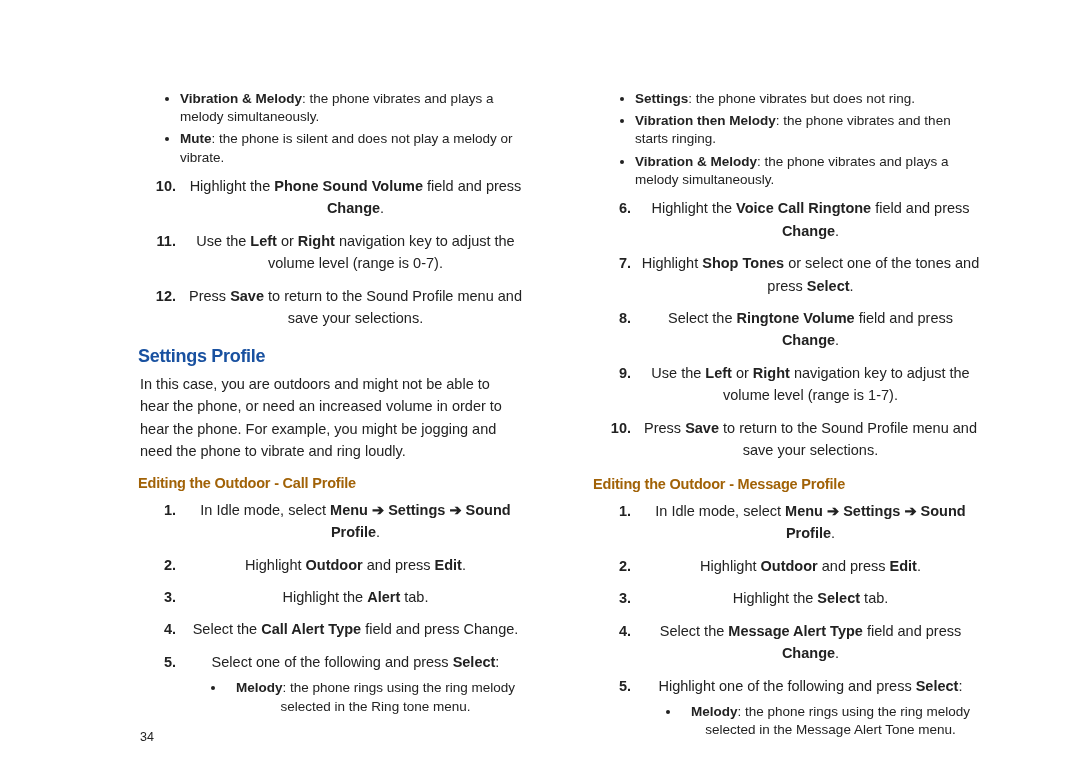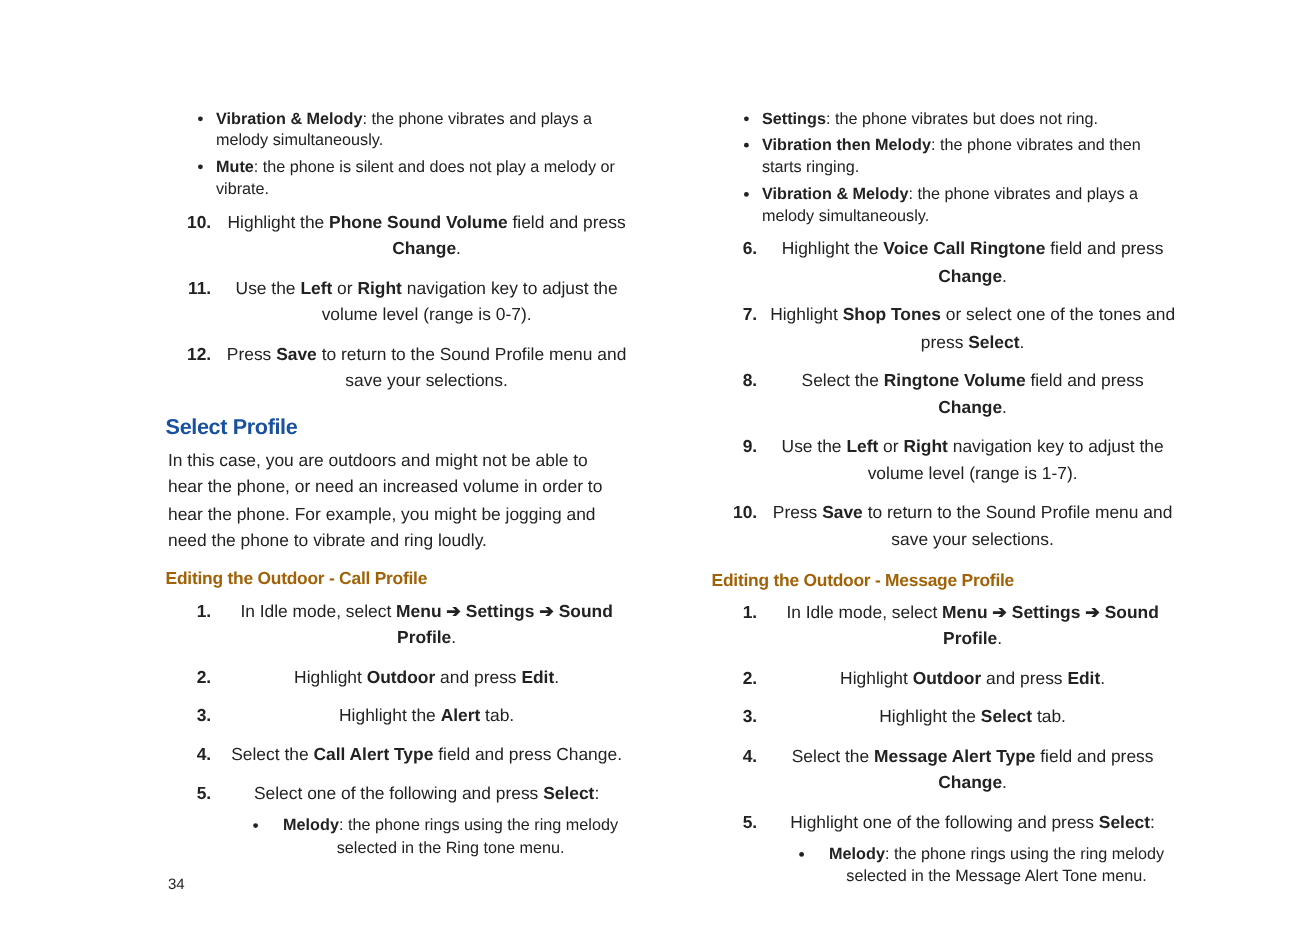--- a/index.html
+++ b/index.html
@@ -90,21 +90,21 @@
     <ul class="bullets">
       <li><span class="b">Vibration &amp; Melody</span><span>: the phone vibrates and plays a melody simultaneously.</span></li>
       <li><span class="b">Mute</span><span>: the phone is silent and does not play a melody or vibrate.</span></li>
     </ul>
     <ol class="steps" start="10">
       <li><span>Highlight the </span><span class="b">Phone Sound Volume</span><span> field and press </span><span class="b">Change</span><span>.</span></li>
       <li><span>Use the </span><span class="b">Left</span><span> or </span><span class="b">Right</span><span> navigation key to adjust the volume level (range is 0-7).</span></li>
       <li><span>Press </span><span class="b">Save</span><span> to return to the Sound Profile menu and save your selections.</span></li>
     </ol>
 
-    <h2 class="section">Select Profile</h2>
+    <h2 class="section">Settings Profile</h2>
     <p class="intro">In this case, you are outdoors and might not be able to hear the phone, or need an increased volume in order to hear the phone. For example, you might be jogging and need the phone to vibrate and ring loudly.</p>
 
     <h3 class="subhead">Editing the Outdoor - Call Profile</h3>
     <ol class="steps" start="1">
       <li><span>In Idle mode, select </span><span class="b">Menu</span><span class="arrow"> ➔ </span><span class="b">Settings</span><span class="arrow"> ➔ </span><span class="b">Sound Profile</span><span>.</span></li>
       <li><span>Highlight </span><span class="b">Outdoor</span><span> and press </span><span class="b">Edit</span><span>.</span></li>
       <li><span>Highlight the </span><span class="b">Alert</span><span> tab.</span></li>
       <li><span>Select the </span><span class="b">Call Alert Type</span><span> field and press Change.</span></li>
       <li><span>Select one of the following and press </span><span class="b">Select</span><span>:</span>
         <ul class="bullets nested">

